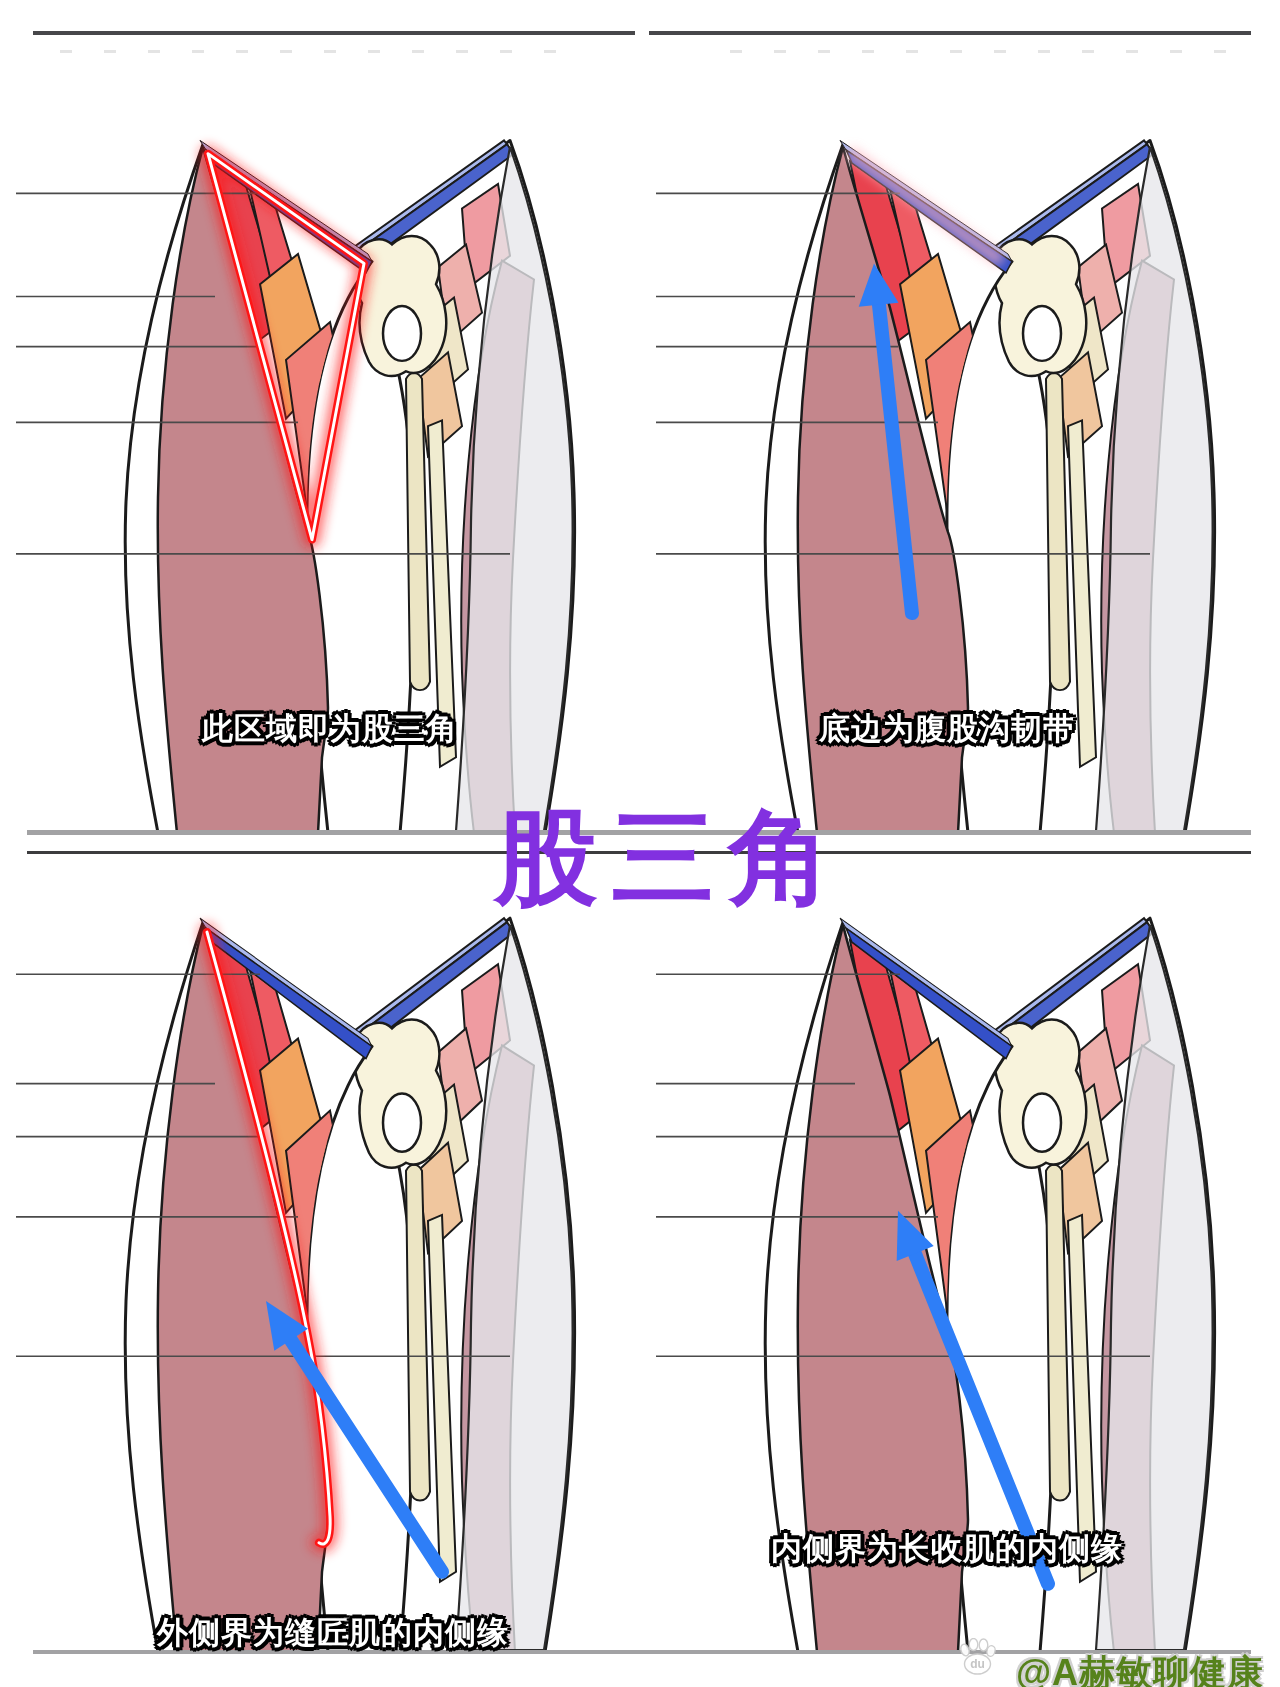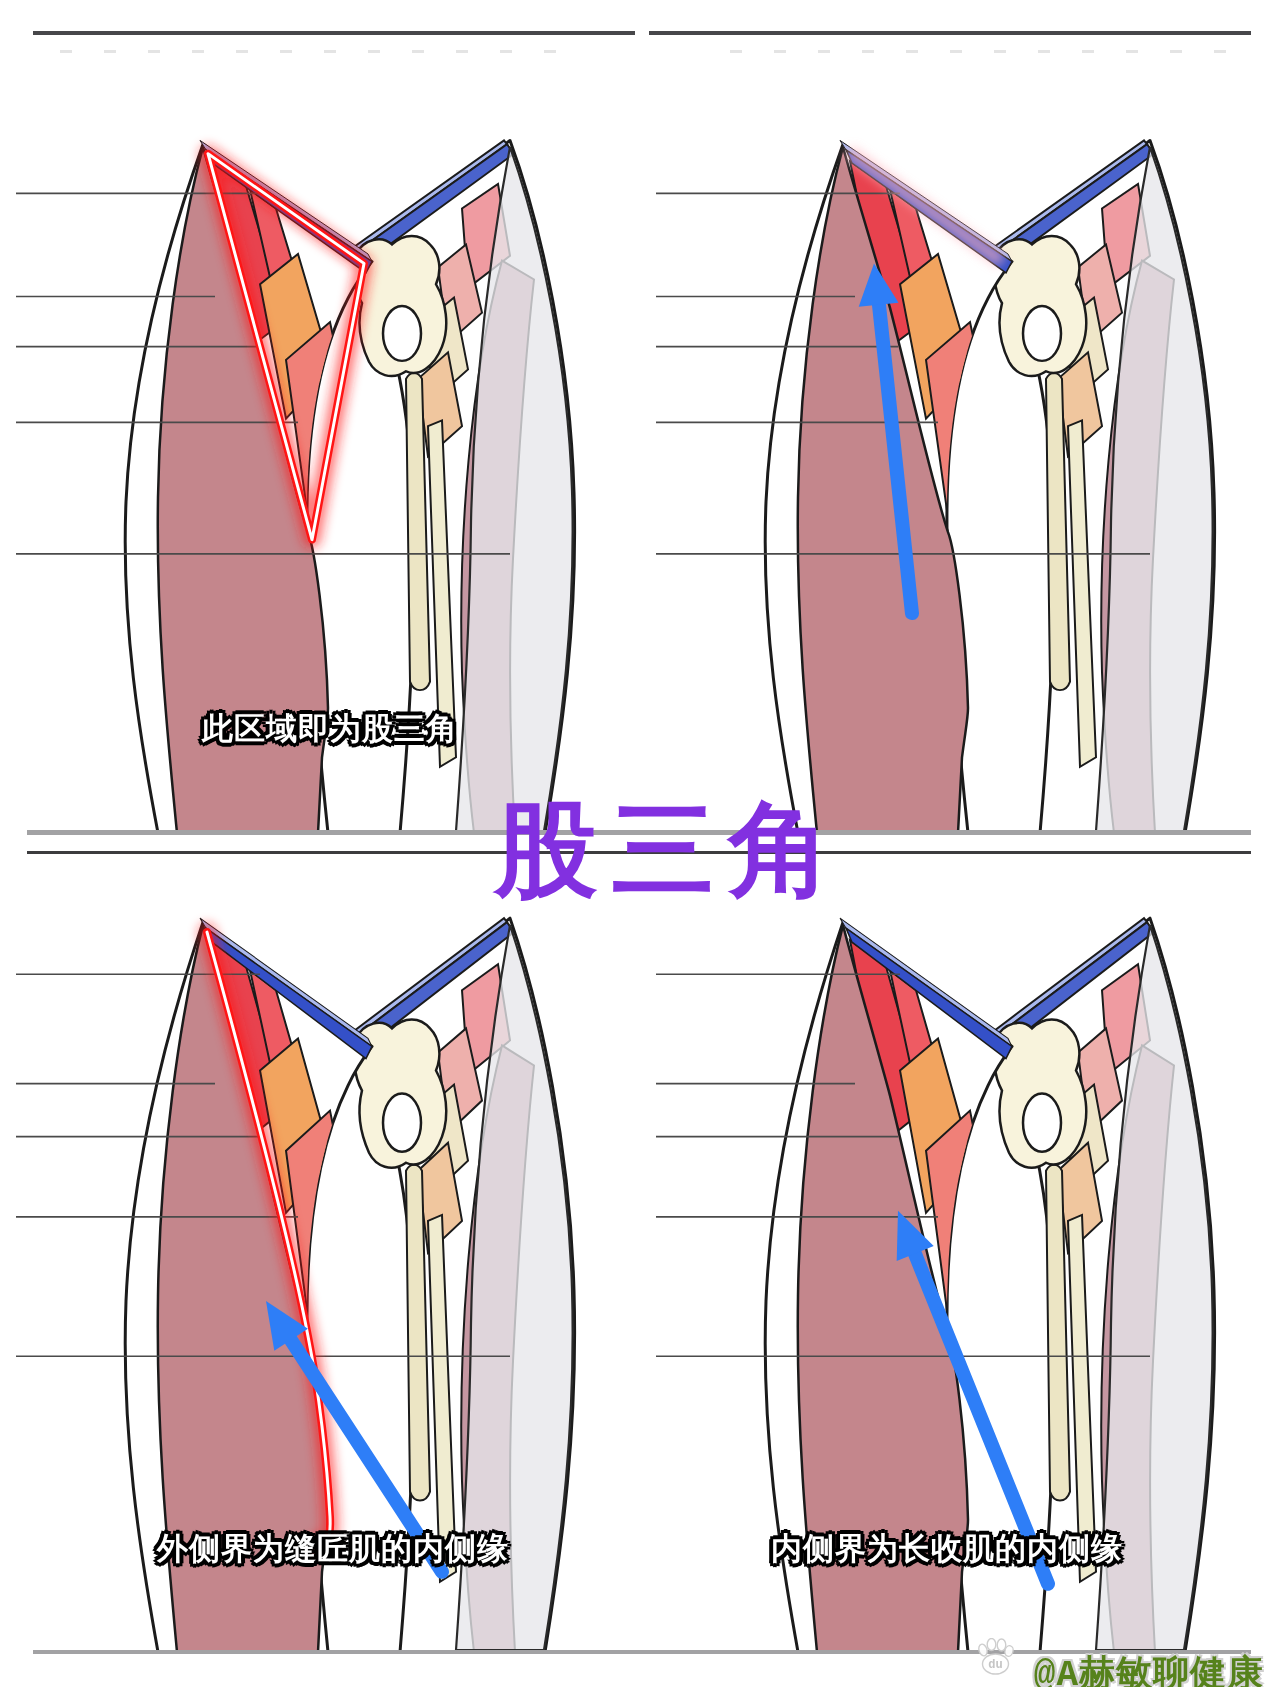--- a/index.html
+++ b/index.html
@@ -1,17 +1,17 @@
 <!DOCTYPE html>
 <html><head>
 <meta charset="utf-8">
 <style>
   html,body{margin:0;padding:0;background:#f2f2f2;}
   #page{position:relative;width:1280px;height:1687px;background:#ffffff;overflow:hidden;
-        font-family:Liberation Mono, monospace;}
+        font-family:Liberation Sans, sans-serif;}
   .hline{position:absolute;}
   .divider-dark{background:#47474a;height:4px;}
   .divider-gray{background:#a2a2a4;height:5px;}
   .divider-thin{background:#3c3c3e;height:3px;}
   .tickrow{position:absolute;height:3px;
     background:repeating-linear-gradient(90deg,#e4e4e4 0 12px,transparent 12px 44px);}
   .panel-svg{position:absolute;display:block;}
   .caption{position:absolute;color:#ffffff;font-weight:bold;font-size:31px;letter-spacing:1px;
     text-align:center;white-space:nowrap;z-index:6;
     text-shadow:-3px -3px 0 #000,3px -3px 0 #000,-3px 3px 0 #000,3px 3px 0 #000,
@@ -121,21 +121,22 @@
 
   <svg class="panel-svg" style="left:650px;top:870px;width:610px;height:782px;z-index:2" viewBox="0 0 610 780" preserveAspectRatio="none">
     <use href="#thighs"></use>
     <g>
       <line x1="398" y1="712" x2="265" y2="383" stroke="#2e7ef7" stroke-width="14" stroke-linecap="round"></line>
       <polygon points="248,340 283.7,375.1 246.7,390.1" fill="#2e7ef7"></polygon>
     </g>
   </svg>
 
   <div class="caption" style="left:150px;top:708px;width:360px;">此区域即为股三角</div>
-  <div class="caption" style="left:123px;top:1528px;width:420px;">外侧界为缝匠肌的内侧缘</div>
+  <div class="caption" style="left:767px;top:708px;width:360px;">底边为腹股沟韧带</div>
+  <div class="caption" style="left:123px;top:1612px;width:420px;">外侧界为缝匠肌的内侧缘</div>
   <div class="caption" style="left:737px;top:1528px;width:420px;text-align:center;">内侧界为长收肌的内侧缘</div>
 
   <div id="main-title">股三角</div>
 
   <div id="watermark">
     <svg width="40" height="38" viewBox="0 0 40 38">
       <g fill="#ffffff" stroke="#cccccc" stroke-width="1.4">
         <ellipse cx="8" cy="12" rx="4" ry="6" transform="rotate(-18 8 12)"></ellipse>
         <ellipse cx="16.5" cy="6.5" rx="4.3" ry="6"></ellipse>
         <ellipse cx="26.5" cy="7" rx="4.3" ry="6"></ellipse>

